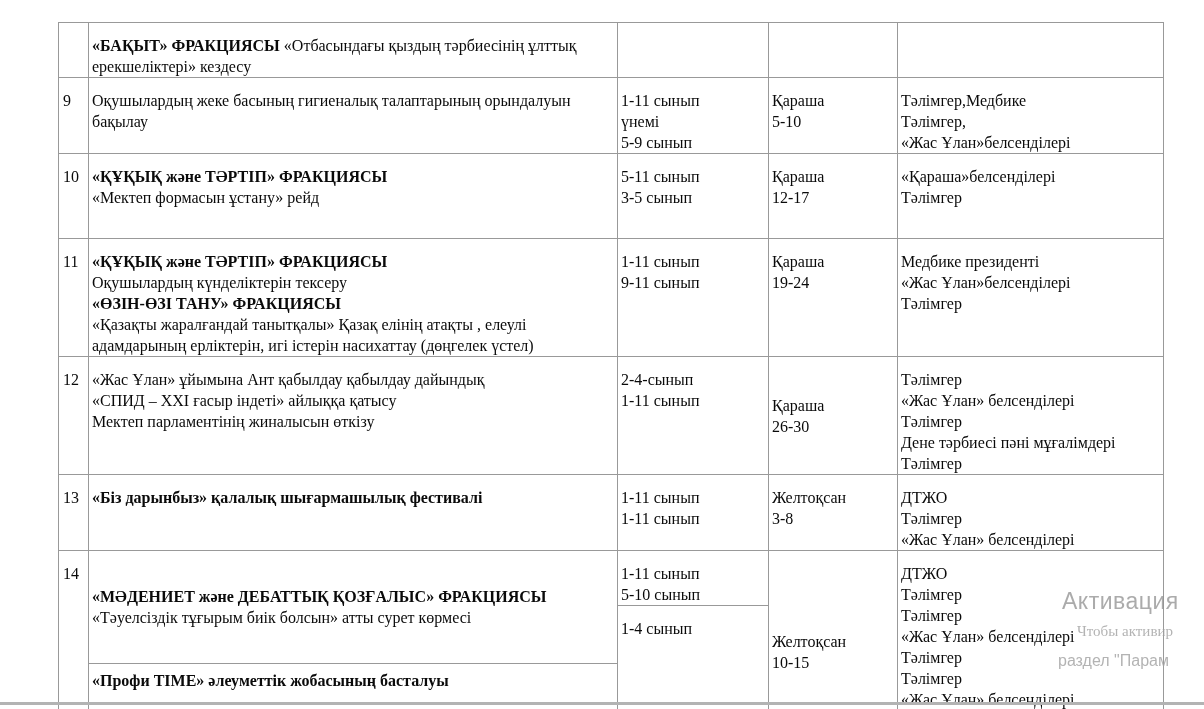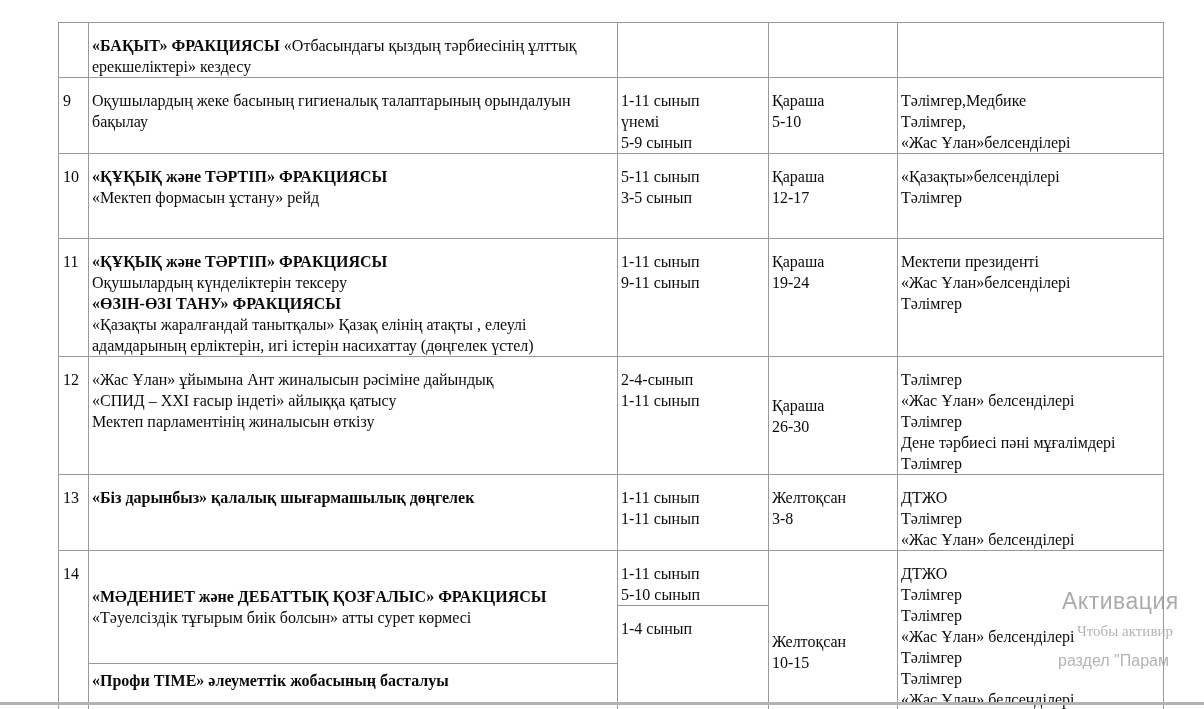--- a/index.html
+++ b/index.html
@@ -96,21 +96,21 @@
           </td>
       <td>
             <div>5-11 сынып</div>
             <div>3-5 сынып</div>
           </td>
       <td>
             <div>Қараша</div>
             <div>12-17</div>
           </td>
       <td>
-            <div>«Қазақты»белсенділері</div>
+            <div>«Қараша»белсенділері</div>
             <div>Тәлімгер</div>
           </td>
     </tr>
 
     <tr class="h11">
       <td class="num">11</td>
       <td>
             <div class="b">«ҚҰҚЫҚ және ТӘРТІП» ФРАКЦИЯСЫ</div>
             <div>Оқушылардың күнделіктерін тексеру</div>
             <div class="b">«ӨЗІН-ӨЗІ ТАНУ»  ФРАКЦИЯСЫ</div>
@@ -118,30 +118,30 @@
           </td>
       <td>
             <div>1-11 сынып</div>
             <div>9-11 сынып</div>
           </td>
       <td>
             <div>Қараша</div>
             <div>19-24</div>
           </td>
       <td>
-            <div>Мектепи президенті</div>
+            <div>Медбике президенті</div>
             <div>«Жас Ұлан»белсенділері</div>
             <div>Тәлімгер</div>
           </td>
     </tr>
 
     <tr class="h12">
       <td class="num">12</td>
       <td>
-            <div>«Жас Ұлан»   ұйымына Ант жиналысын рәсіміне дайындық</div>
+            <div>«Жас Ұлан»   ұйымына Ант қабылдау қабылдау дайындық</div>
             <div>«СПИД – ХХІ ғасыр індеті» айлыққа қатысу</div>
             <div>Мектеп парламентінің  жиналысын өткізу</div>
           </td>
       <td>
             <div>2-4-сынып</div>
             <div>1-11 сынып</div>
           </td>
       <td class="vm">
             <div>Қараша</div>
             <div>26-30</div>
@@ -151,21 +151,21 @@
             <div>«Жас Ұлан» белсенділері</div>
             <div>Тәлімгер</div>
             <div>Дене тәрбиесі пәні мұғалімдері</div>
             <div>Тәлімгер</div>
           </td>
     </tr>
 
     <tr class="h13">
       <td class="num">13</td>
       <td>
-            <div class="b">«Біз дарынбыз» қалалық  шығармашылық дөңгелек</div>
+            <div class="b">«Біз дарынбыз» қалалық  шығармашылық фестивалі</div>
           </td>
       <td>
             <div>1-11 сынып</div>
             <div>1-11 сынып</div>
           </td>
       <td>
             <div>Желтоқсан</div>
             <div>3-8</div>
           </td>
       <td>

